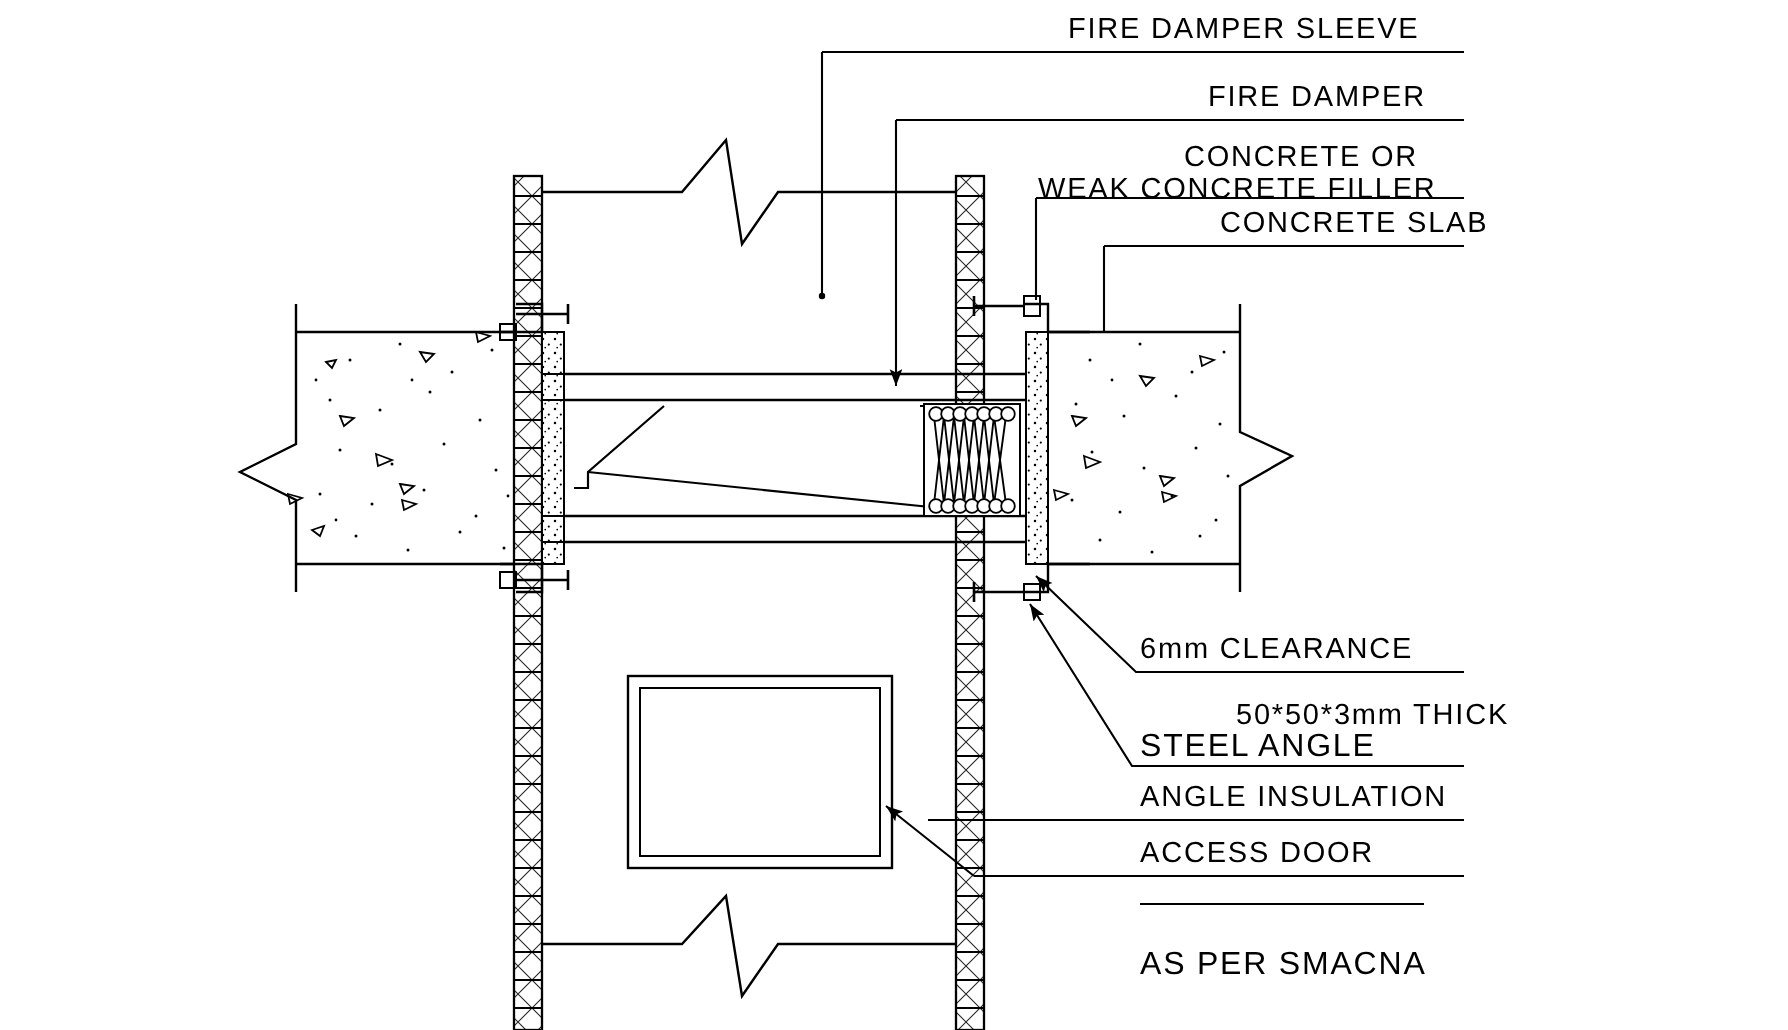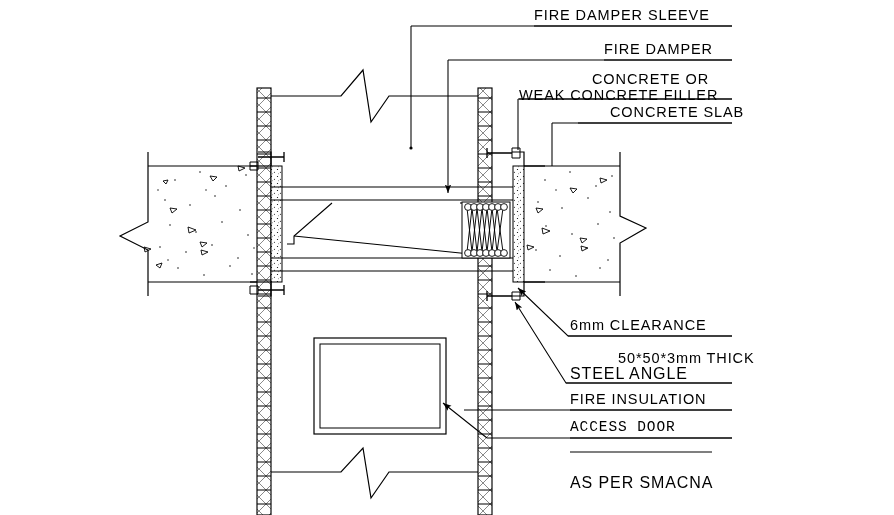--- a/index.html
+++ b/index.html
@@ -257,19 +257,19 @@
   <div class="lbl" style="left:519px;top:88px;">WEAK  CONCRETE  FILLER</div>
 
   <div class="lbl" style="left:578px;top:105px;margin-left:32px;">CONCRETE  SLAB</div>
 
   <div class="lbl" style="left:570px;top:318px;text-align:center;">6mm  CLEARANCE</div>
 
   <div class="lbl" style="left:570px;top:351px;margin-left:48px;">50*50*3mm  THICK</div>
 
   <div class="lbl sub" style="left:570px;top:366px;">STEEL  ANGLE</div>
 
-  <div class="lbl" style="left:570px;top:392px;">FIRE  INSULATION</div>
-
-  <div class="lbl" style="left:570px;top:420px;font-family:Liberation Mono, monospace;">ACCESS  DOOR</div>
+  <div class="lbl" style="left:570px;top:392px;">ANGLE  INSULATION</div>
+
+  <div class="lbl" style="left:570px;top:420px;">ACCESS  DOOR</div>
 
   <div class="lbl sub" style="left:570px;top:435px;margin-top:40px;">AS  PER  SMACNA</div>
 
 </div>
 
 </body></html>

